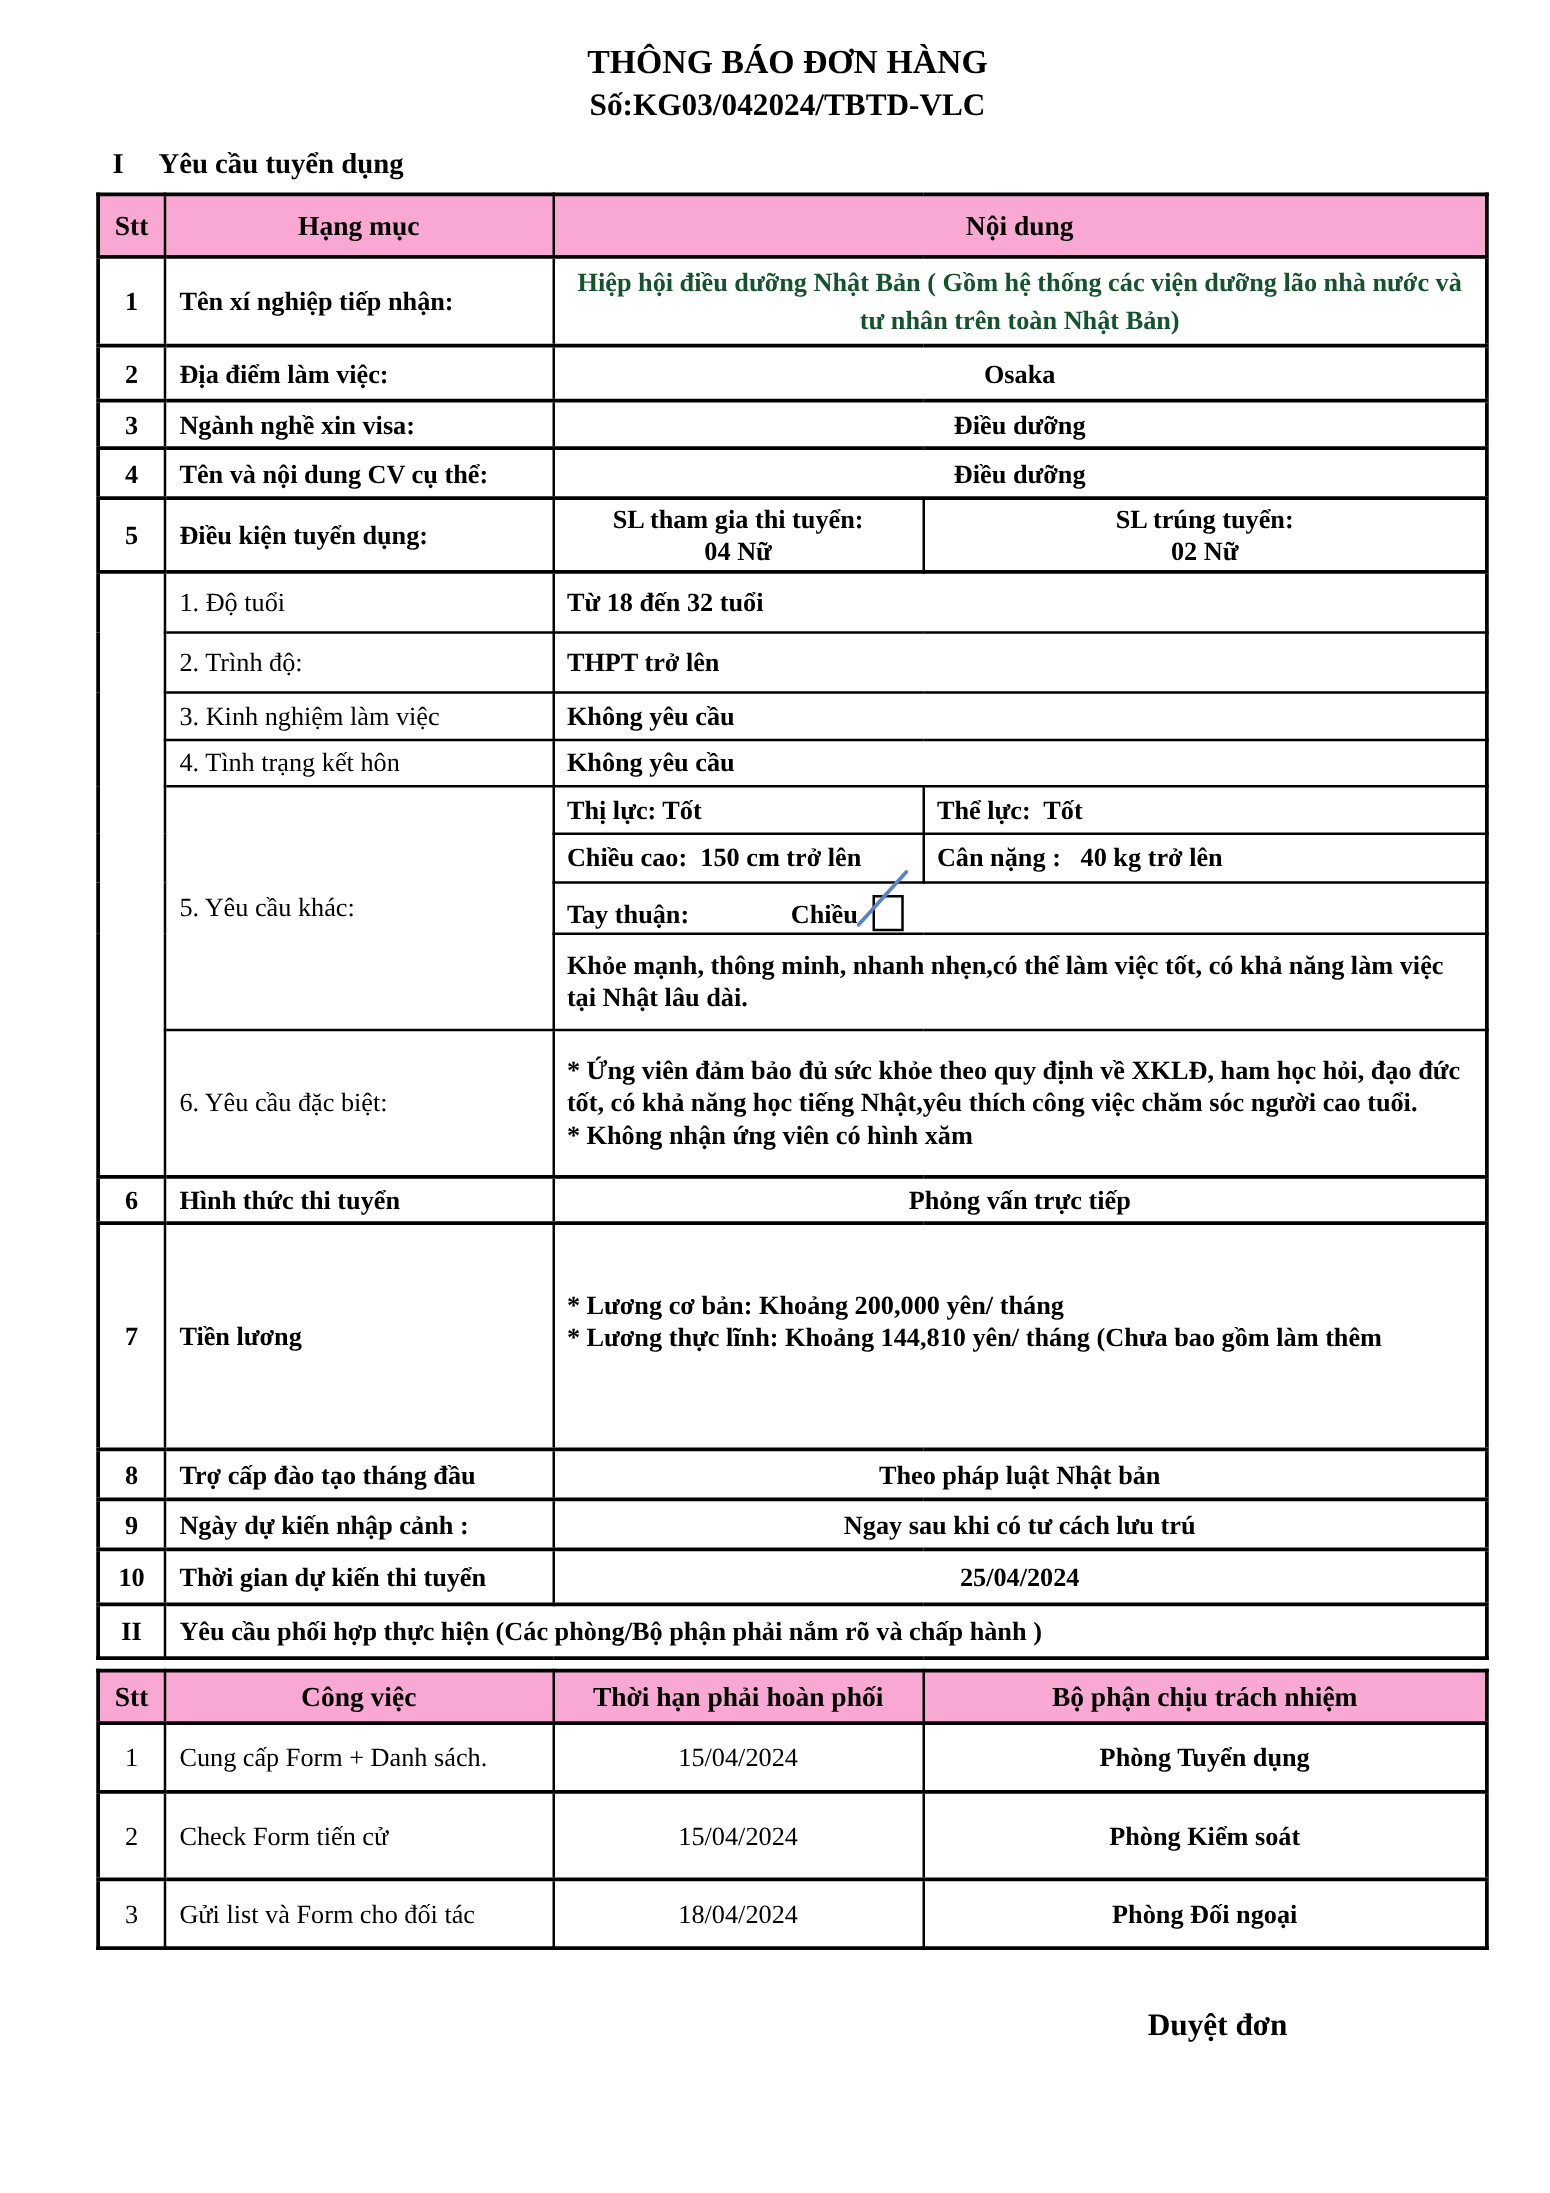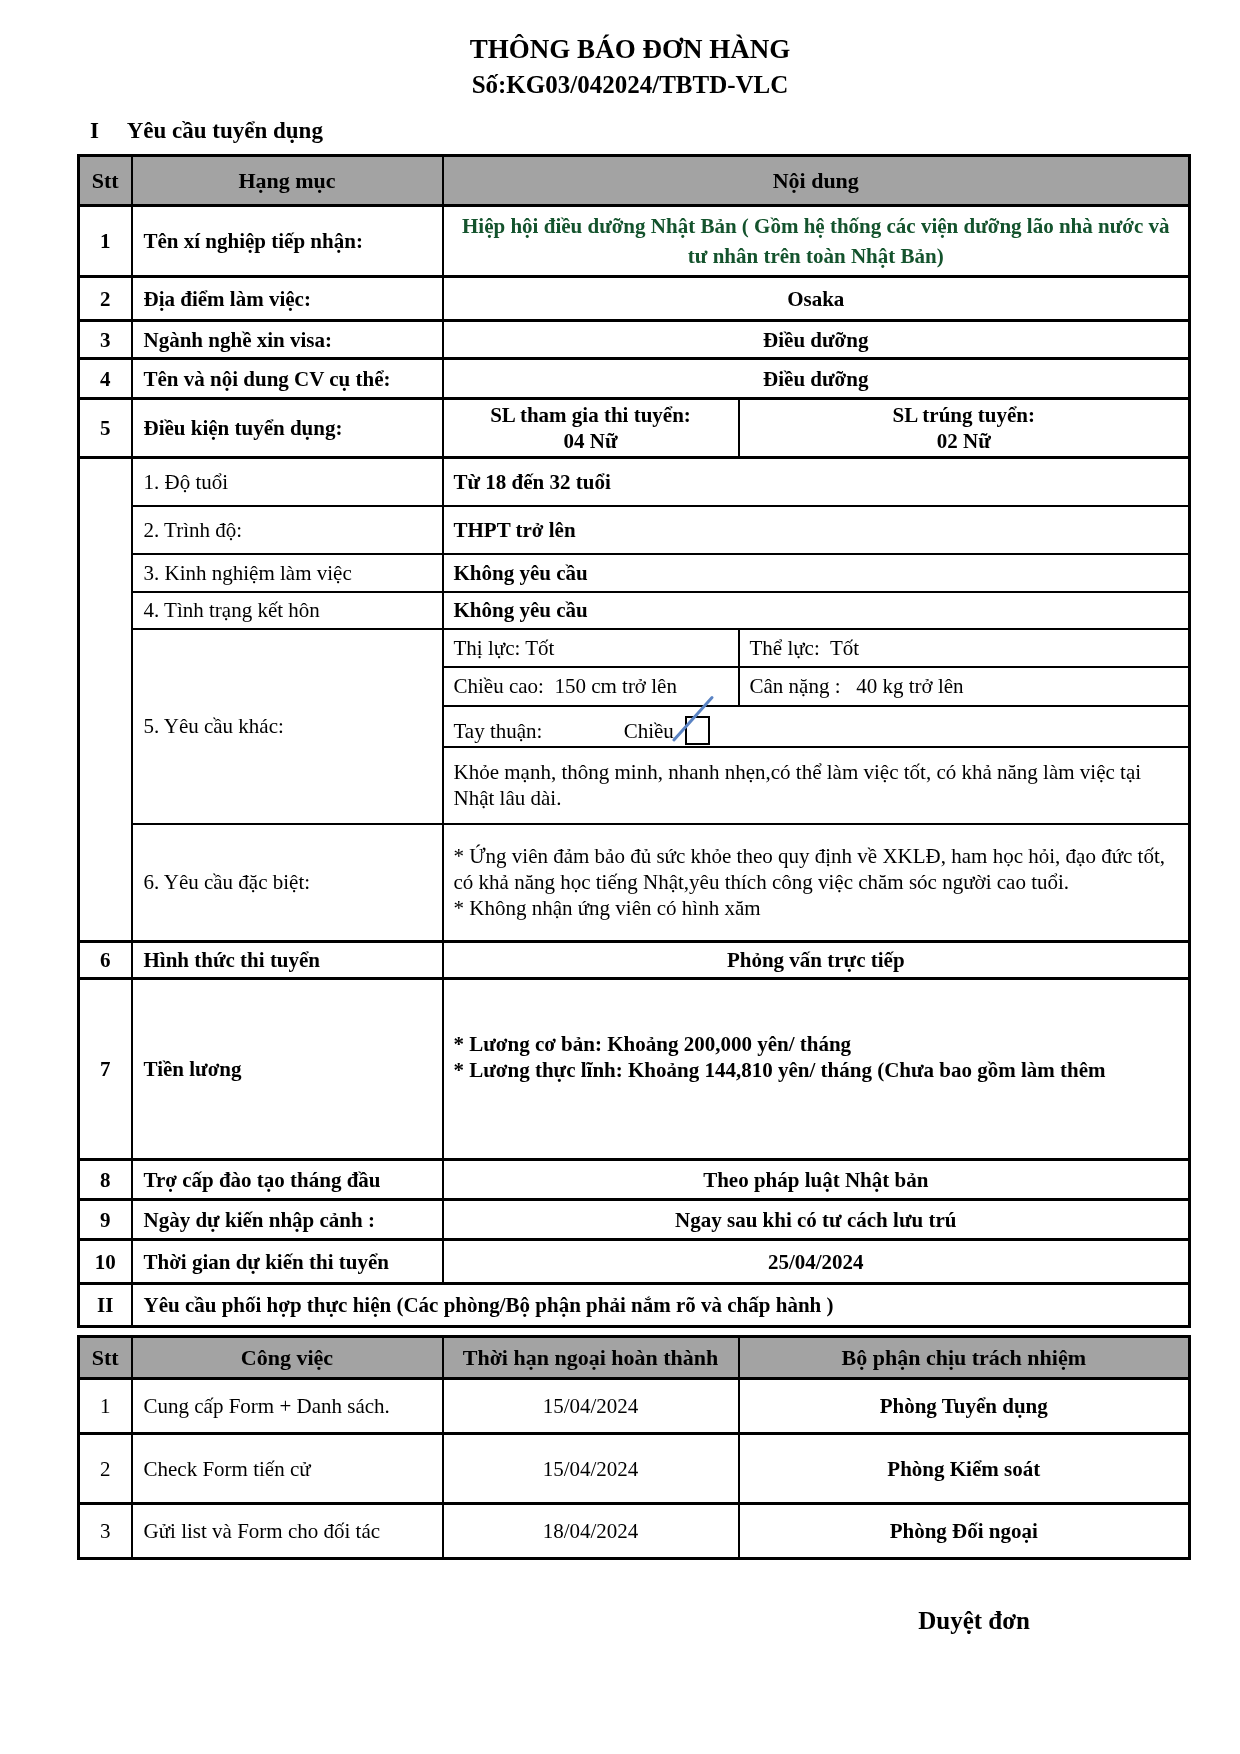--- a/index.html
+++ b/index.html
@@ -14,29 +14,29 @@
 
   
   .sec-head { margin:16px 0 10px 90px; font-size:23px; font-weight:bold; }
   .sec-head .sec-num { display:inline-block; }
   .sec-head .sec-title { display:inline-block; margin-left:22px; }
 
   
   table { border-collapse:collapse; table-layout:fixed; margin-left:77px; width:1111px; }
   table, td, th { border:2px solid #000; }
   table { border-width:3px; }
-  th { background:#a3a3a3; font-size:22px; font-weight:bold; text-align:center; border-bottom-width:3px; }
+  th { background:#f9a8d4; font-size:22px; font-weight:bold; text-align:center; border-bottom-width:3px; }
   td { font-size:21px; padding:2px 8px; vertical-align:middle; line-height:26px; }
   tr.major > td { border-top-width:3px; }
   .num  { text-align:center; font-weight:bold; padding:2px 2px; }
   .lbl  { font-weight:bold; text-align:left; padding-left:11px; }
   .plain-lbl { font-weight:normal; text-align:left; padding-left:11px; }
   .val-c { text-align:center; font-weight:bold; }
   .val-l { text-align:left; font-weight:bold; padding-left:10px; }
-  .val-plain { text-align:left; font-weight:normal; padding-left:10px; }
+  .val-plain { text-align:left; font-weight:bold; padding-left:10px; }
   .red-val { color:#14532d; text-align:center; font-weight:bold; line-height:30px; padding:4px 16px; }
   .pre { white-space:pre-wrap; }
   .salary-cell { padding-bottom:26px; }
   .salary-cell .line { display:block; }
 
   
   .hand-val { margin-left:76px; }
   .checkbox { display:inline-block; width:25px; height:29px; border:2px solid #000; margin-left:6px; position:relative; top:7px; }
   .slash { position:absolute; width:60px; height:3px; background:#5B84C4; left:-13px; bottom:1px; transform-origin:left bottom; transform:rotate(-48deg); border-radius:2px; }
 
@@ -207,21 +207,21 @@
         <col style="width:53px">
         <col style="width:311px">
         <col style="width:296px">
         <col style="width:451px">
       </colgroup>
 
     <tbody>
         <tr style="height:42px">
       <th>Stt</th>
       <th>Công việc</th>
-      <th>Thời hạn ngoại hoàn thành</th>
+      <th>Thời hạn phải hoàn phối</th>
       <th>Bộ phận chịu trách nhiệm</th>
     </tr>
 
     <tr class="major" style="height:55px">
       <td class="num" style="font-weight:normal">1</td>
       <td class="plain-lbl">Cung cấp Form + Danh sách.</td>
       <td style="text-align:center">15/04/2024</td>
       <td class="val-c">Phòng Tuyển dụng</td>
     </tr>
 

